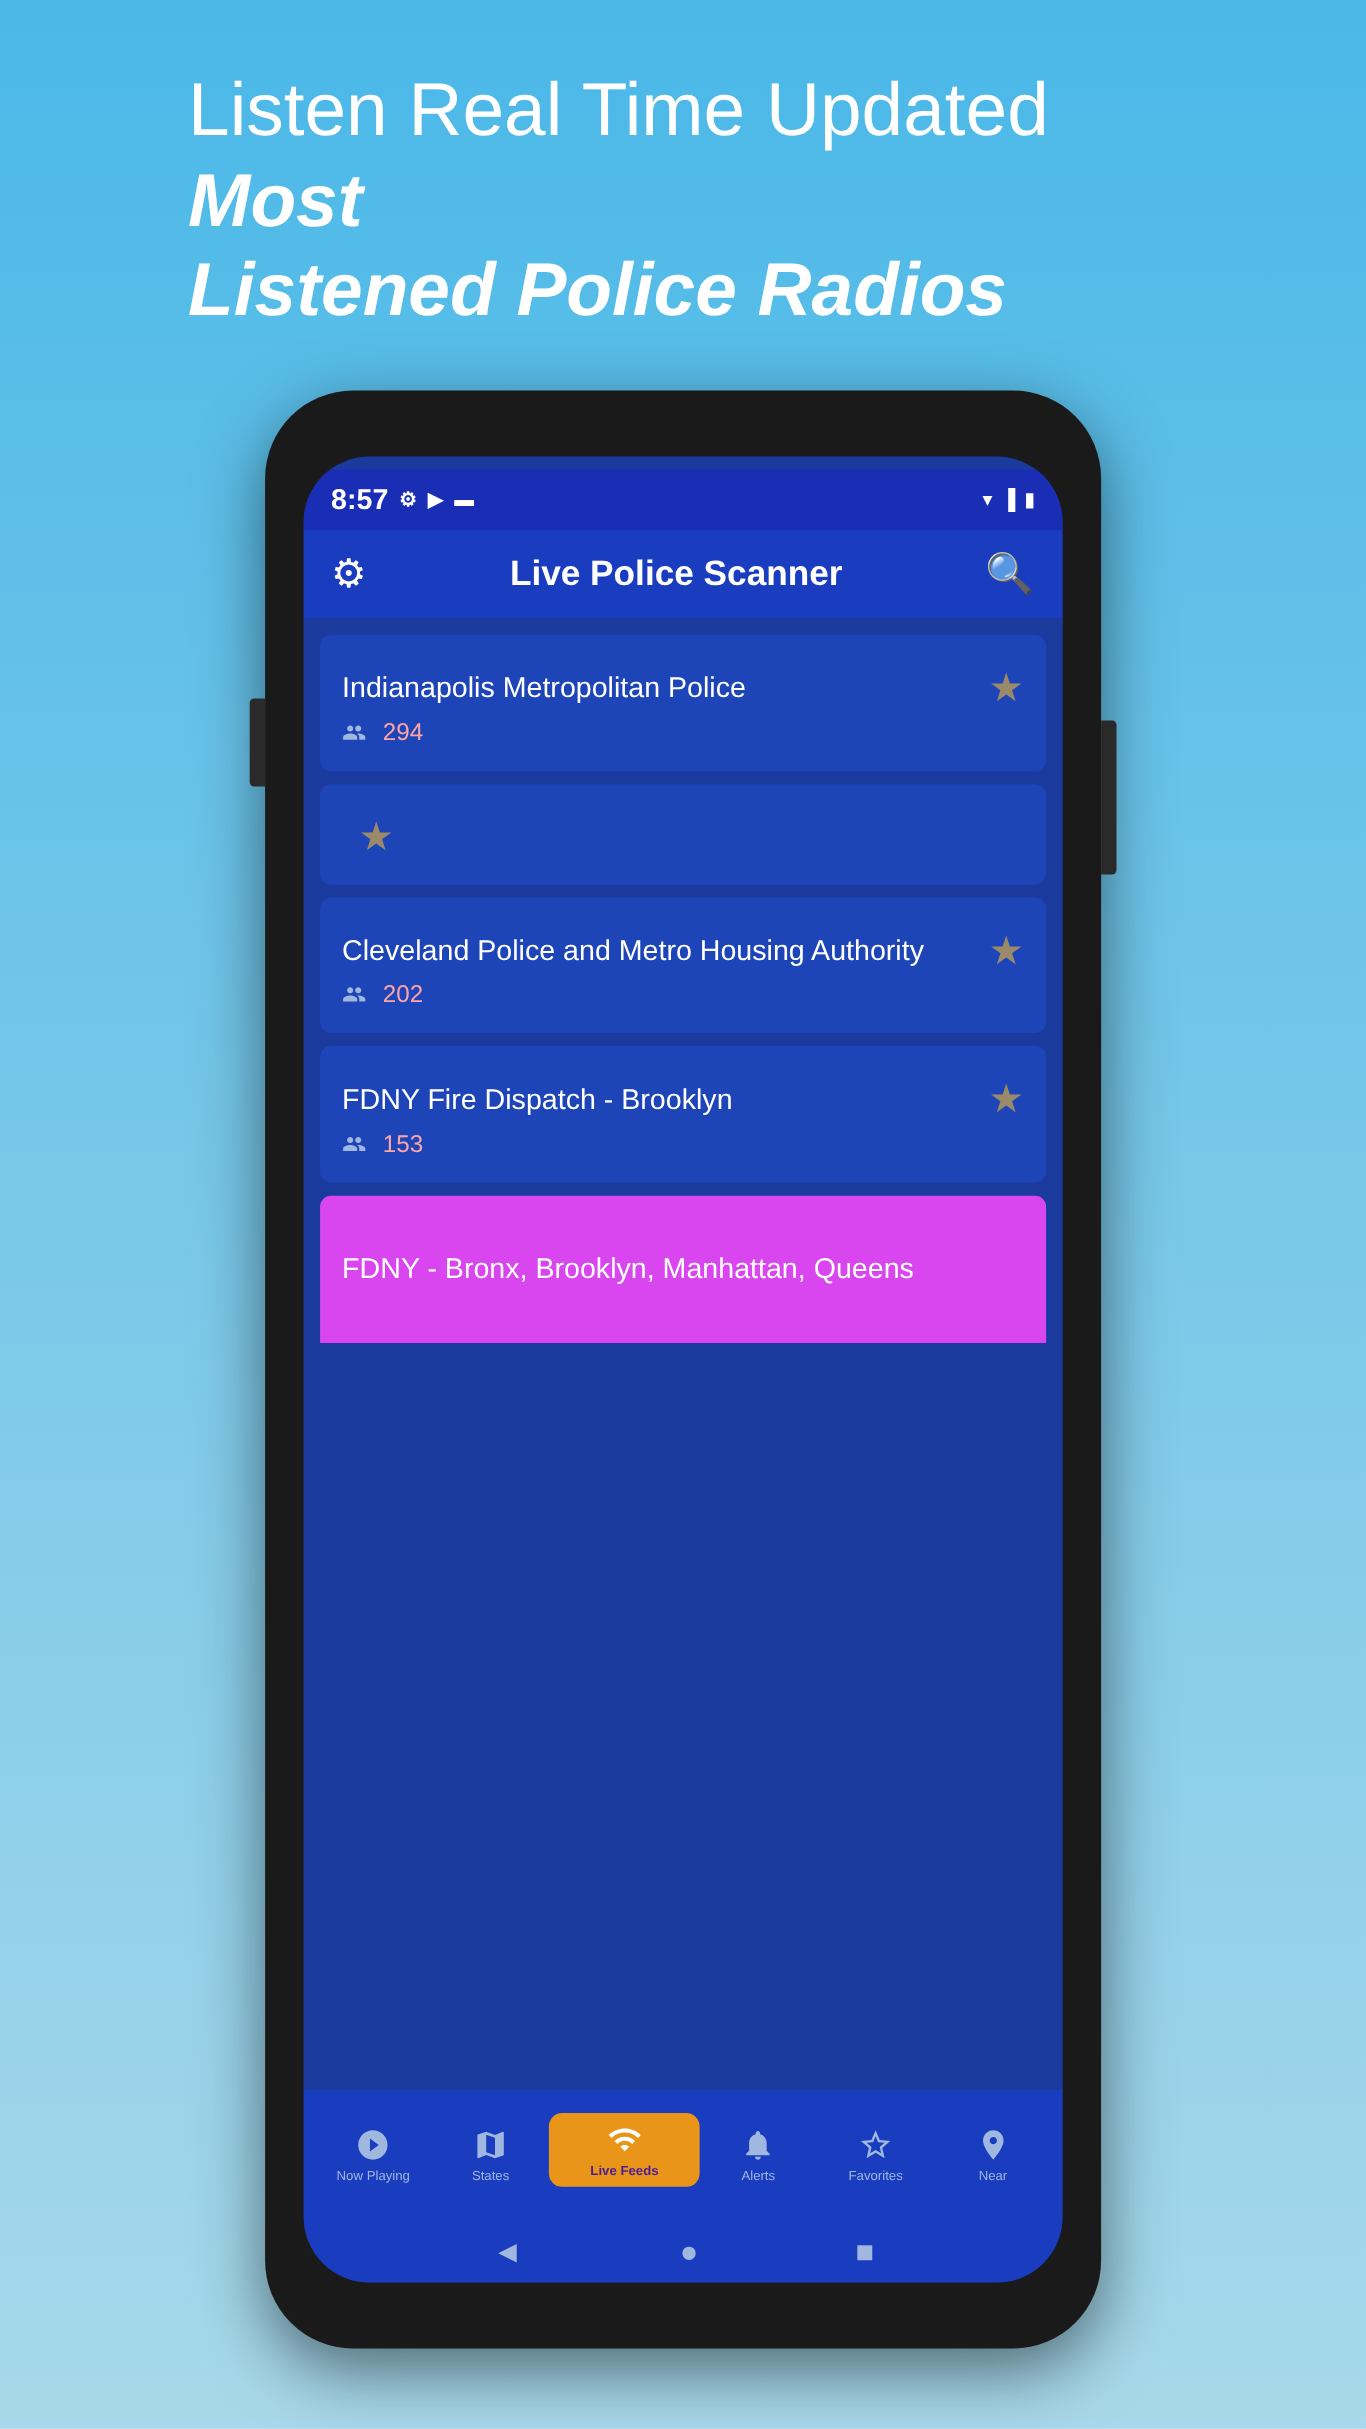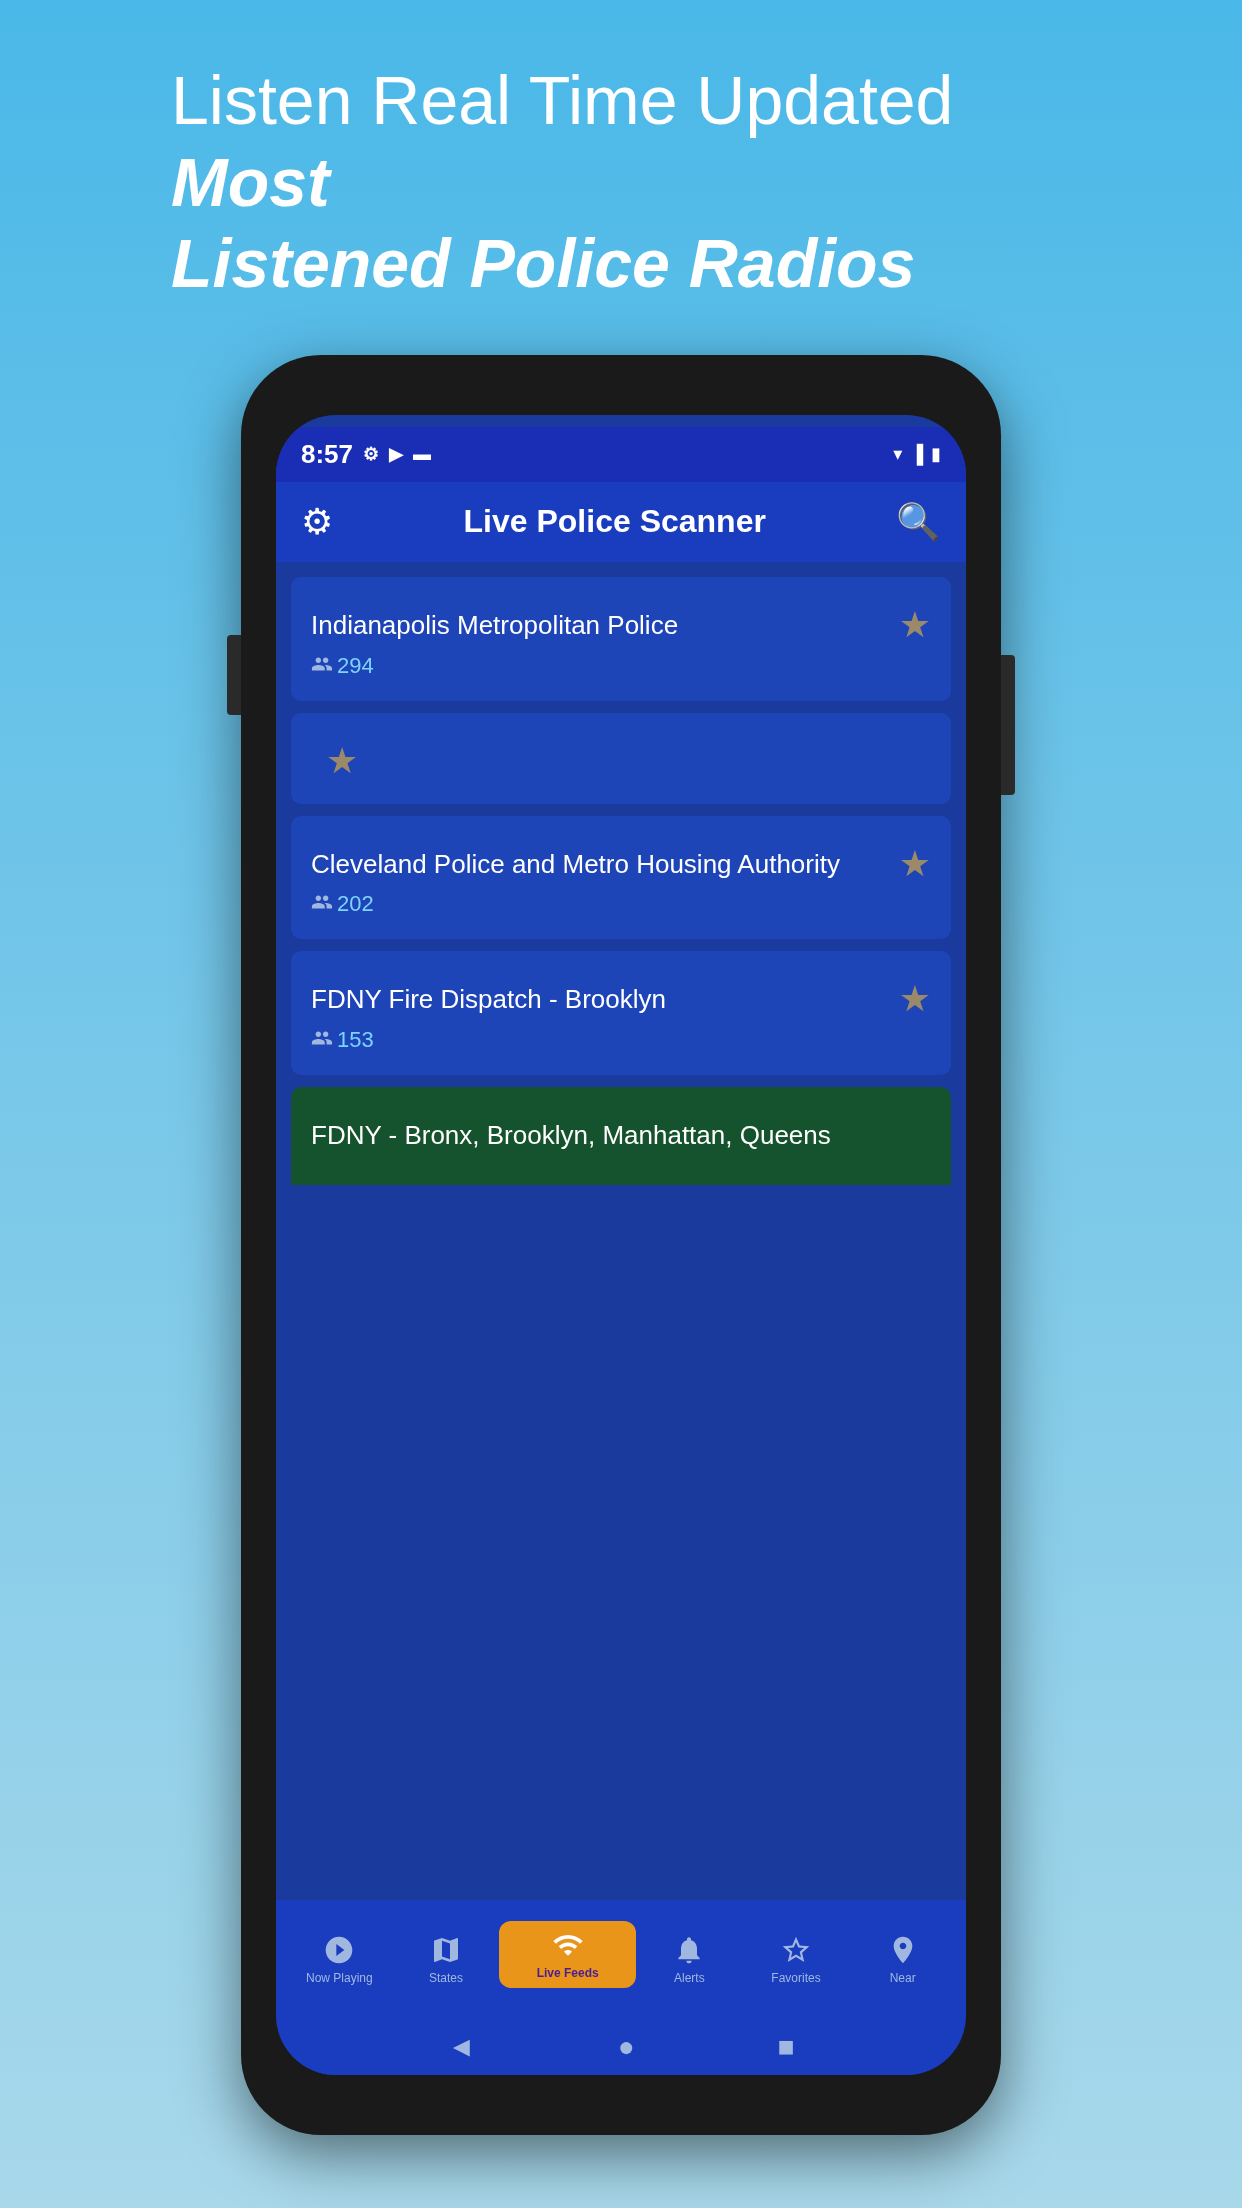--- a/index.html
+++ b/index.html
@@ -157,37 +157,37 @@
       margin-top: 10px;
     }
     .feed-item-title {
       color: white;
       font-size: 26px;
       font-weight: 500;
       line-height: 1.3;
       margin-bottom: 10px;
     }
     .feed-item-listeners {
-      color: #7dd3fc;
+      color: #fca5a5;
       font-size: 22px;
       display: flex;
-      align-items: flex-start;
-      gap: 4px;
+      align-items: center;
+      gap: 15px;
     }
     .star-icon {
       color: #9a8a6a;
       font-size: 36px;
       margin-left: 15px;
       margin-top: 5px;
     }
 
     .feed-item-partial {
-      background: #14532d;
+      background: #d946ef;
       border-radius: 10px 10px 0 0;
-      padding: 22px 20px;
+      padding: 40px 20px;
       display: flex;
       align-items: flex-start;
       justify-content: center;
     }
 
     
     .bottom-nav {
       background: #1a3cbf;
       height: 120px;
       display: flex;

